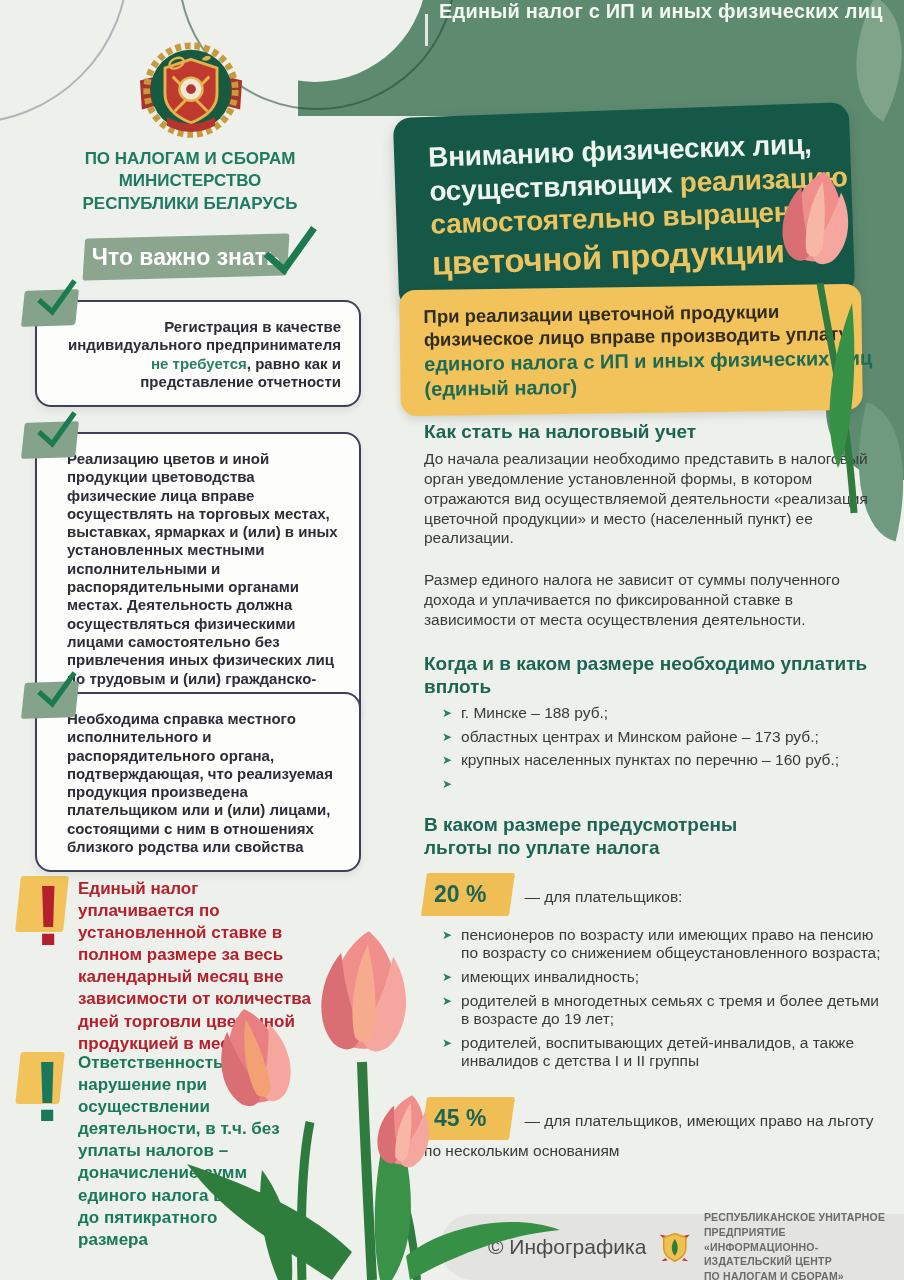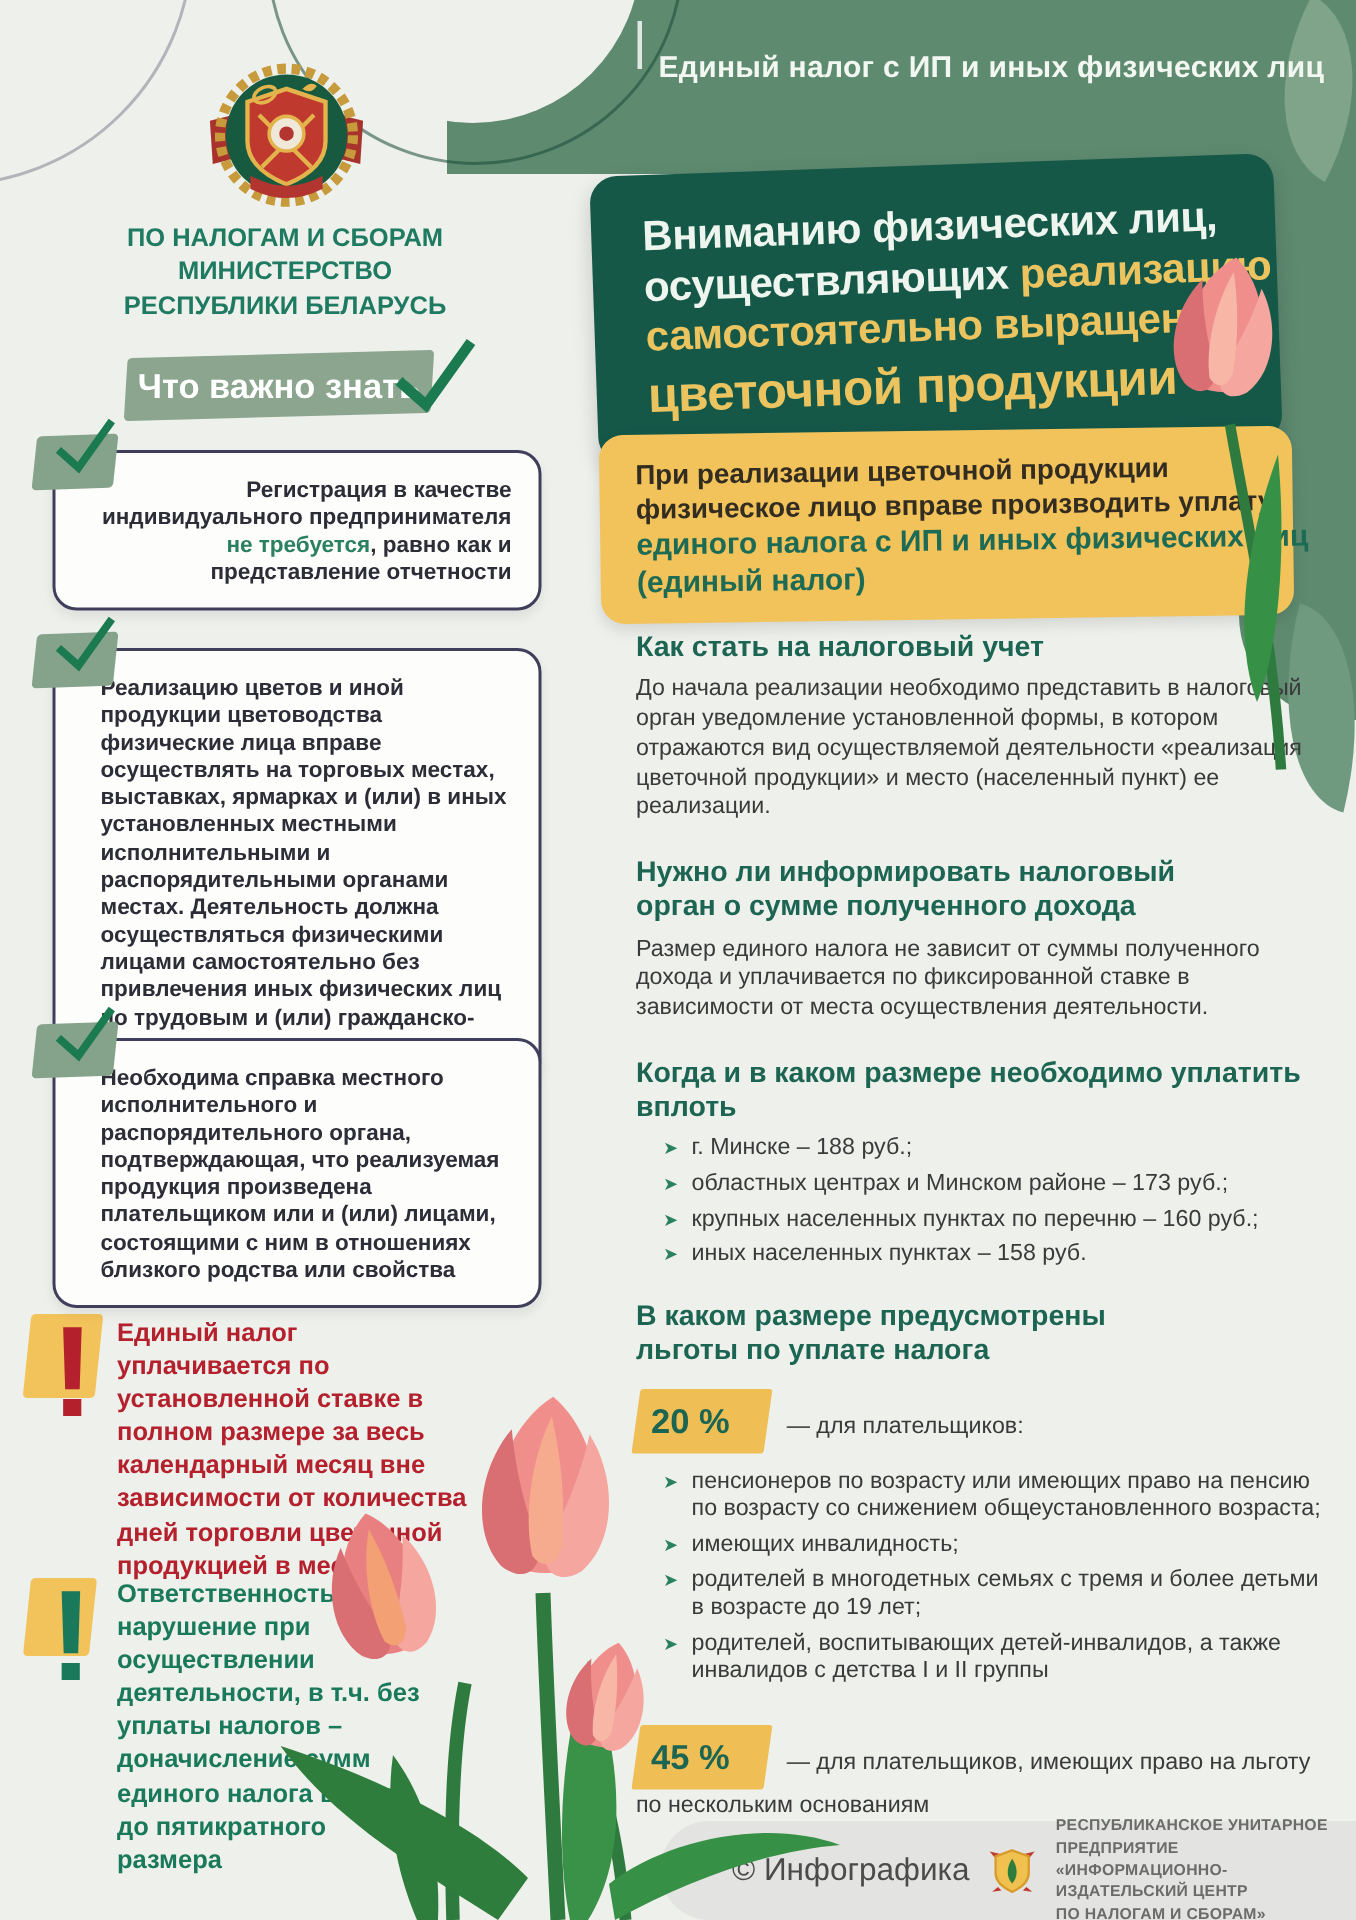--- a/index.html
+++ b/index.html
@@ -14,21 +14,21 @@
   .band-green{left:298px;top:0;width:606px;height:116px;background:#5e8b70;}
   .side-green{left:826px;top:0;width:78px;height:480px;background:#5e8b70;border-bottom-left-radius:70px;}
   .white-circle{left:203px;top:-142px;width:224px;height:224px;border-radius:50%;background:#eef0ec;}
   .outline-circle{left:178px;top:-168px;width:274px;height:274px;border-radius:50%;border:2px solid rgba(26,74,56,.55);}
   .corner-arc{left:-195px;top:-200px;width:320px;height:320px;border-radius:50%;border:2px solid rgba(70,70,95,.35);}
   .leaf{background:#7fa489;border-radius:0 100% 0 100%;}
   .leaf-top{left:846px;top:6px;width:66px;height:106px;transform:rotate(28deg);}
   .leaf-mid{left:850px;top:408px;width:62px;height:128px;background:#6f9a80;transform:rotate(14deg);}
 
   
-  .banner-title{left:439px;top:34px;color:#f3f7f2;font-size:20px;font-weight:bold;letter-spacing:.2px;}
+  .banner-title{left:439px;top:0;color:#f3f7f2;font-size:20px;font-weight:bold;letter-spacing:.2px;}
   .banner-divider{left:425px;top:14px;width:3px;height:32px;background:rgba(255,255,255,.8);}
 
   
   .title-card{
     left:396px;top:110px;width:456px;height:192px;background:#155848;border-radius:18px;
     transform:rotate(-2deg);box-shadow:0 6px 14px rgba(0,0,0,.18);
     padding:24px 0 0 34px;box-sizing:border-box;
   }
   .title-card .l{font-weight:bold;font-size:28px;line-height:1.2;color:#edf5ee;letter-spacing:-.3px;white-space:nowrap;}
   .title-card .gold{color:#ecc45f;}
@@ -183,40 +183,38 @@
 
   <div class="abs warn-icon-bg" style="left:18px;top:1052px;width:44px;height:52px;"></div>
   <div class="abs warn-mark greenw" style="left:33px;top:1048px;">!</div>
   <div class="abs warn-text greenw" style="left:78px;top:1052px;width:208px;">Ответственность за нарушение при осуществлении деятельности, в т.ч. без уплаты налогов – доначисление сумм единого налога вплоть до пятикратного размера</div>
 
   <div class="abs col">
 
     <h3 class="sec-title">Как стать на налоговый учет</h3>
     <p class="body-p">До начала реализации необходимо представить в налоговый орган уведомление установленной формы, в котором отражаются вид осуществляемой деятельности «реализация цветочной продукции» и место (населенный пункт) ее реализации.</p>
 
-    <h3 class="sec-title" style="width:400px;">Нужно ли информировать налоговый орган о сумме полученного дохода</h3>
     <p class="body-p">Размер единого налога не зависит от суммы полученного дохода и уплачивается по фиксированной ставке в зависимости от места осуществления деятельности.</p>
 
     <h3 class="sec-title">Когда и в каком размере необходимо уплатить вплоть</h3>
     <div class="blist">
       <div class="bitem">
           <span class="arr">➤</span>
           <span>г. Минске – 188 руб.;</span>
         </div>
       <div class="bitem">
           <span class="arr">➤</span>
           <span>областных центрах и Минском районе – 173 руб.;</span>
         </div>
       <div class="bitem">
           <span class="arr">➤</span>
           <span>крупных населенных пунктах по перечню – 160 руб.;</span>
         </div>
       <div class="bitem">
           <span class="arr">➤</span>
-          <span>иных населенных пунктах – 158 руб.</span>
         </div>
     </div>
 
     <h3 class="sec-title" style="width:330px;margin-bottom:14px;">В каком размере предусмотрены льготы по уплате налога</h3>
 
     <p class="pct-row" style="margin-bottom:10px;">
       <span class="pct">20 %</span><span>— для плательщиков:</span>
     </p>
     <div class="blist" style="margin-bottom:26px;">
       <div class="bitem">

